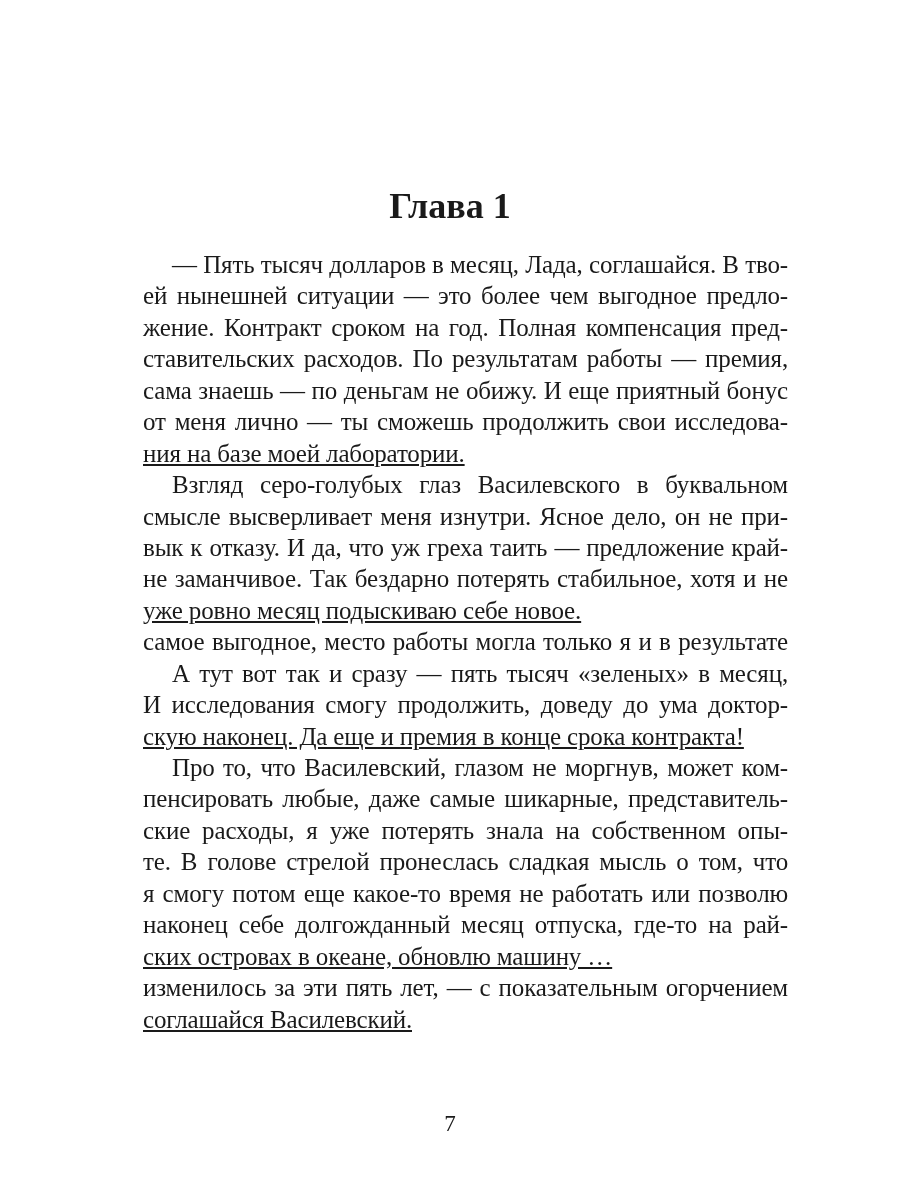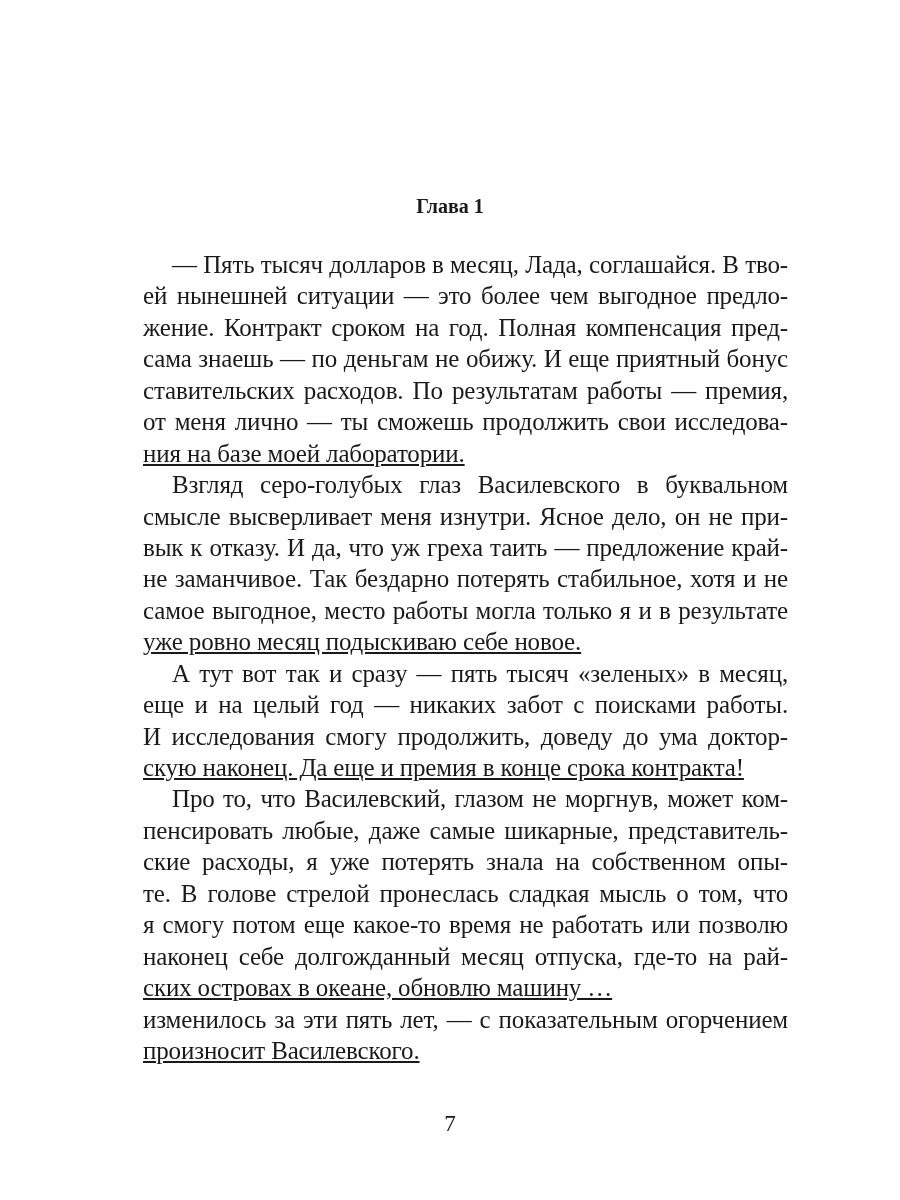--- a/index.html
+++ b/index.html
@@ -22,21 +22,21 @@
       background: #ffffff;
     }
     .chapter-title {
       position: absolute;
       top: 186px;
       left: 0;
       width: 900px;
       text-align: center;
       font-family: "Liberation Serif", "DejaVu Serif", serif;
       font-weight: bold;
-      font-size: 20px;
+      font-size: 36px;
       line-height: 40px;
       color: #1a1a1a;
       margin: 0;
     }
     .body-text {
       position: absolute;
       top: 249px;
       left: 143px;
       width: 645px;
     }
@@ -71,39 +71,38 @@
 </head>
 <body>
 
 <div class="page">
   <h1 class="chapter-title">Глава 1</h1>
 
   <div class="body-text">
     <span class="line indent">— Пять тысяч долларов в месяц, Лада, соглашайся. В тво-</span>
     <span class="line">ей нынешней ситуации — это более чем выгодное предло-</span>
     <span class="line">жение. Контракт сроком на год. Полная компенсация пред-</span>
+    <span class="line">ставительских расходов. По результатам работы — премия,</span>
     <span class="line">сама знаешь — по деньгам не обижу. И еще приятный бонус</span>
-    <span class="line">ставительских расходов. По результатам работы — премия,</span>
     <span class="line">от меня лично — ты сможешь продолжить свои исследова-</span>
     <span class="line last">ния на базе моей лаборатории.</span>
     <span class="line indent">Взгляд серо-голубых глаз Василевского в буквальном</span>
     <span class="line">смысле высверливает меня изнутри. Ясное дело, он не при-</span>
     <span class="line">вык к отказу. И да, что уж греха таить — предложение край-</span>
     <span class="line">не заманчивое. Так бездарно потерять стабильное, хотя и не</span>
+    <span class="line last">уже ровно месяц подыскиваю себе новое.</span>
     <span class="line">самое выгодное, место работы могла только я и в результате</span>
-    <span class="line last">уже ровно месяц подыскиваю себе новое.</span>
     <span class="line indent">А тут вот так и сразу — пять тысяч «зеленых» в месяц,</span>
-    <span class="line">еще и на целый год — никаких забот с поисками работы.</span>
     <span class="line">И исследования смогу продолжить, доведу до ума доктор-</span>
     <span class="line last">скую наконец. Да еще и премия в конце срока контракта!</span>
     <span class="line indent">Про то, что Василевский, глазом не моргнув, может ком-</span>
     <span class="line">пенсировать любые, даже самые шикарные, представитель-</span>
     <span class="line">ские расходы, я уже потерять знала на собственном опы-</span>
     <span class="line">те. В голове стрелой пронеслась сладкая мысль о том, что</span>
     <span class="line">я смогу потом еще какое-то время не работать или позволю</span>
     <span class="line">наконец себе долгожданный месяц отпуска, где-то на рай-</span>
     <span class="line last">ских островах в океане, обновлю машину …</span>
     <span class="line">изменилось за эти пять лет, — с показательным огорчением</span>
-    <span class="line last">произносит Василевского.</span>
+    <span class="line last">соглашайся Василевский.</span>
   </div>
 
   <div class="page-number">7</div>
 </div>
 
 </body></html>

